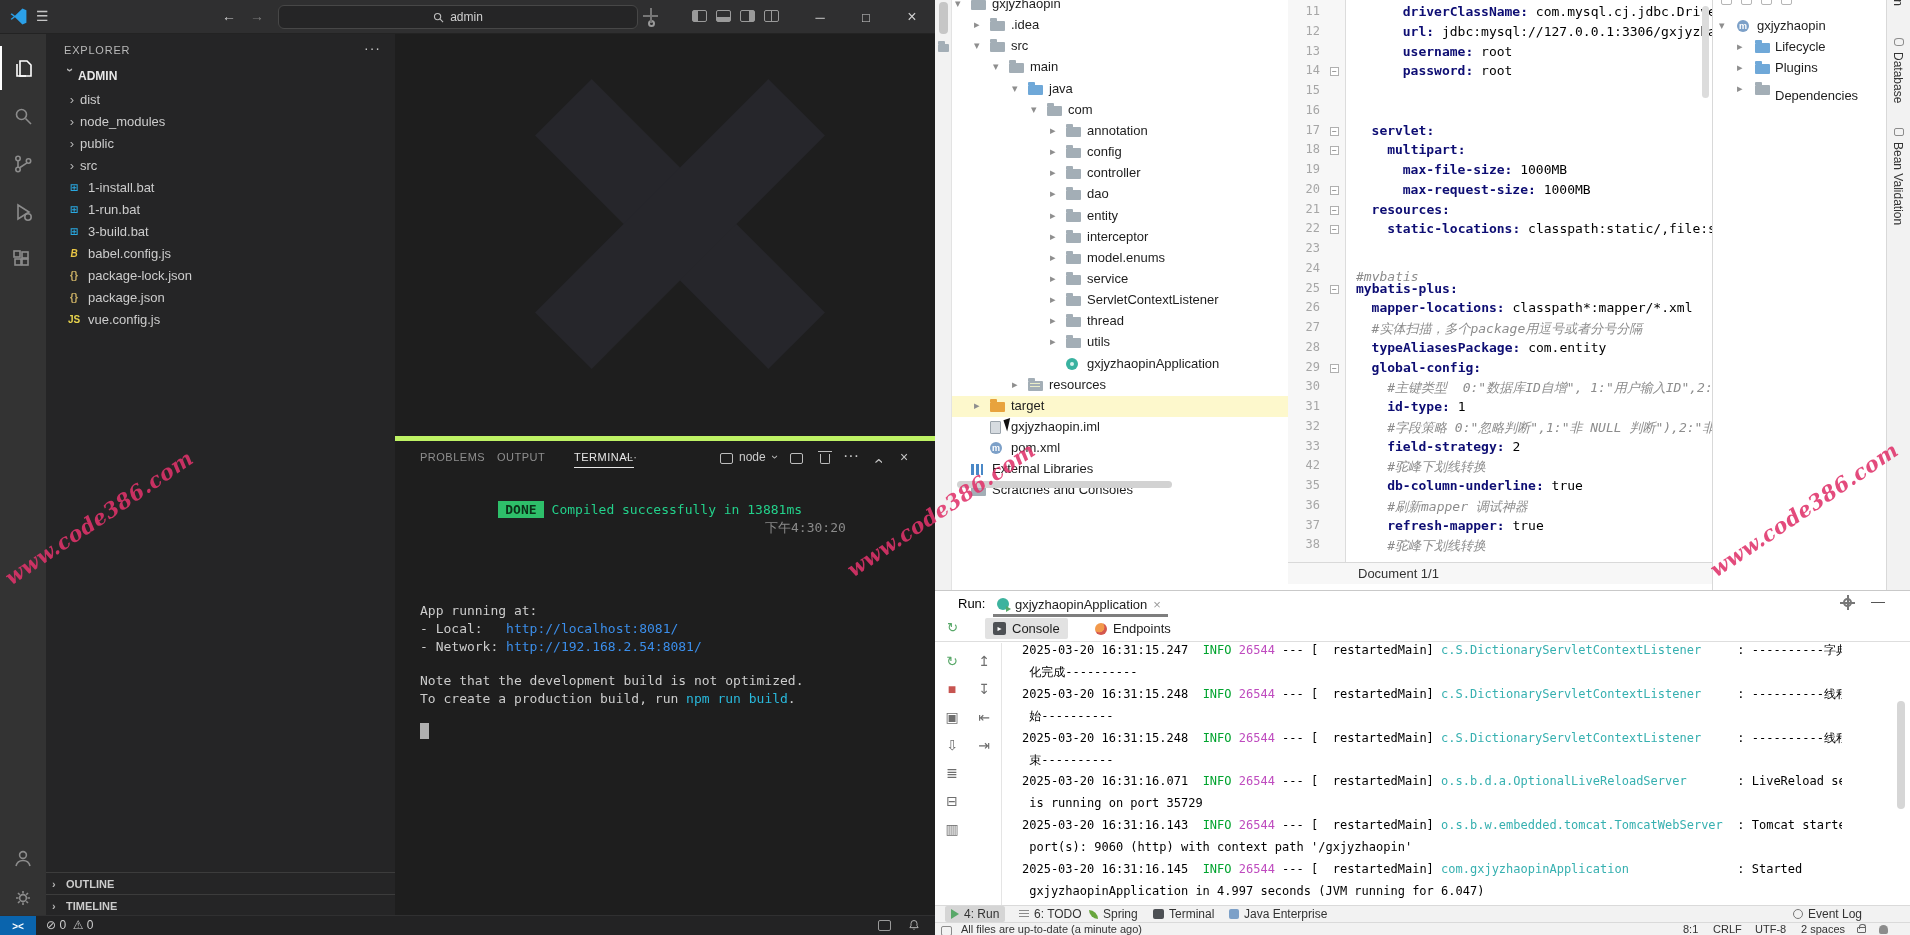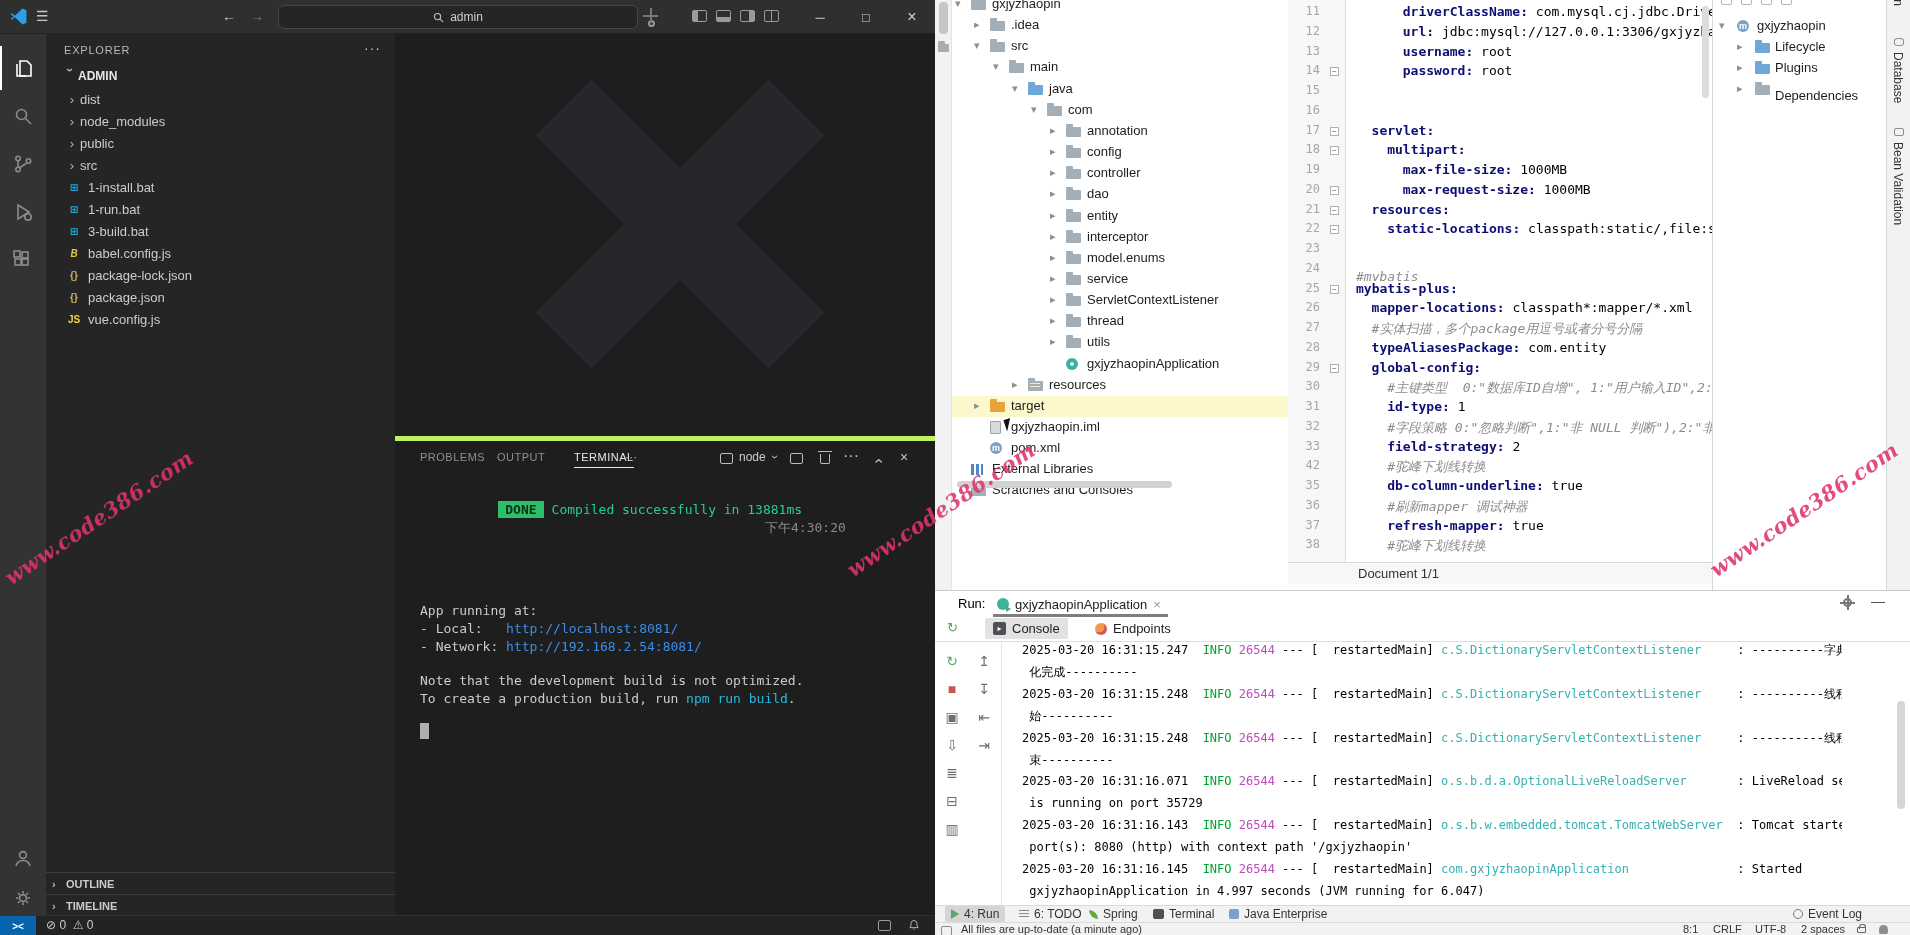--- a/index.html
+++ b/index.html
@@ -607,21 +607,21 @@
       <div id="console">
           <div class="cline"><span>2025-03-20 16:31:15.247  </span><span class="lvl">INFO</span><span> </span><span class="pid">26544</span><span> --- [  restartedMain] </span><span class="lg">c.S.DictionaryServletContextListener</span><span> : ----------字典表初始</span></div>
           <div class="cline"> 化完成----------</div>
           <div class="cline"><span>2025-03-20 16:31:15.248  </span><span class="lvl">INFO</span><span> </span><span class="pid">26544</span><span> --- [  restartedMain] </span><span class="lg">c.S.DictionaryServletContextListener</span><span> : ----------线程执行开</span></div>
           <div class="cline"> 始----------</div>
           <div class="cline"><span>2025-03-20 16:31:15.248  </span><span class="lvl">INFO</span><span> </span><span class="pid">26544</span><span> --- [  restartedMain] </span><span class="lg">c.S.DictionaryServletContextListener</span><span> : ----------线程执行结</span></div>
           <div class="cline"> 束----------</div>
           <div class="cline"><span>2025-03-20 16:31:16.071  </span><span class="lvl">INFO</span><span> </span><span class="pid">26544</span><span> --- [  restartedMain] </span><span class="lg">o.s.b.d.a.OptionalLiveReloadServer</span><span> : LiveReload server</span></div>
           <div class="cline"> is running on port 35729</div>
           <div class="cline"><span>2025-03-20 16:31:16.143  </span><span class="lvl">INFO</span><span> </span><span class="pid">26544</span><span> --- [  restartedMain] </span><span class="lg">o.s.b.w.embedded.tomcat.TomcatWebServer</span><span> : Tomcat started on</span></div>
-          <div class="cline"> port(s): 8080 (http) with context path '/gxjyzhaopin'</div>
+          <div class="cline"> port(s): 9060 (http) with context path '/gxjyzhaopin'</div>
           <div class="cline"><span>2025-03-20 16:31:16.145  </span><span class="lvl">INFO</span><span> </span><span class="pid">26544</span><span> --- [  restartedMain] </span><span class="lg">com.gxjyzhaopinApplication</span><span> : Started</span></div>
           <div class="cline"> gxjyzhaopinApplication in 4.997 seconds (JVM running for 6.047)</div>
         </div>
       <div id="con-scroll"></div>
     </div>
 
     <footer id="idea-toolbar">
 
       <div id="tb-items">
           <div class="tbitem sel" style="left: 10px;">

